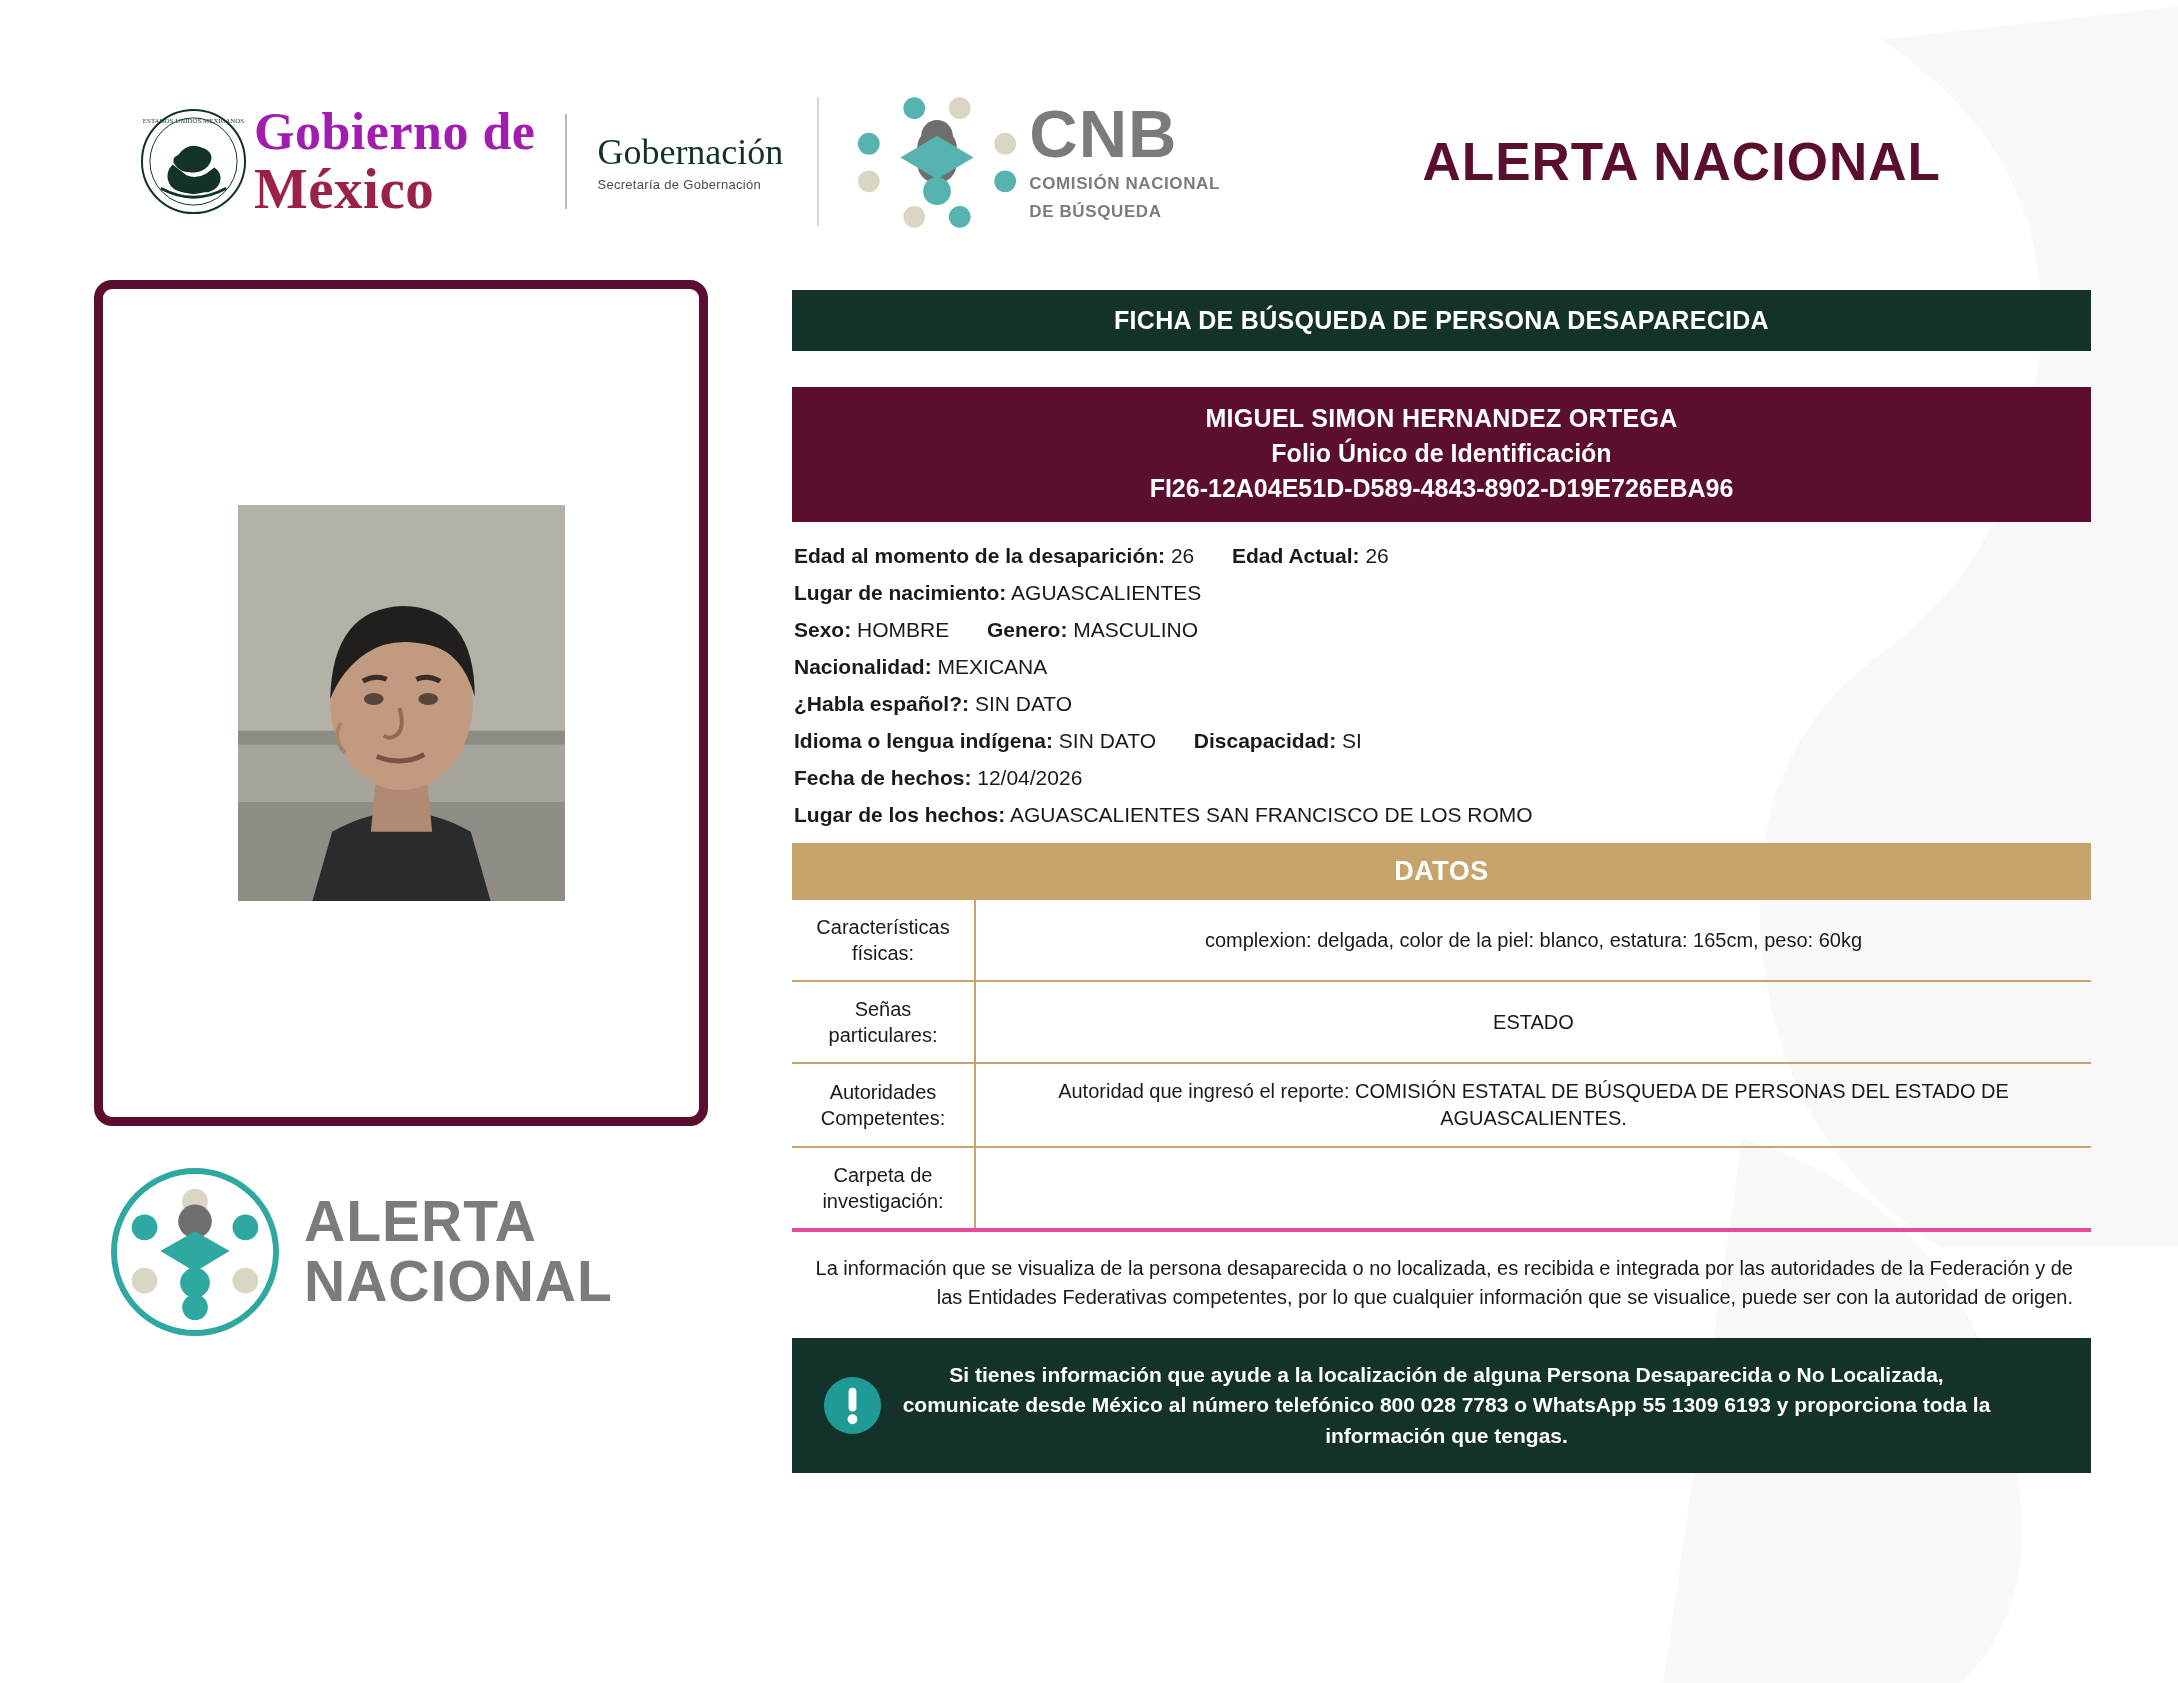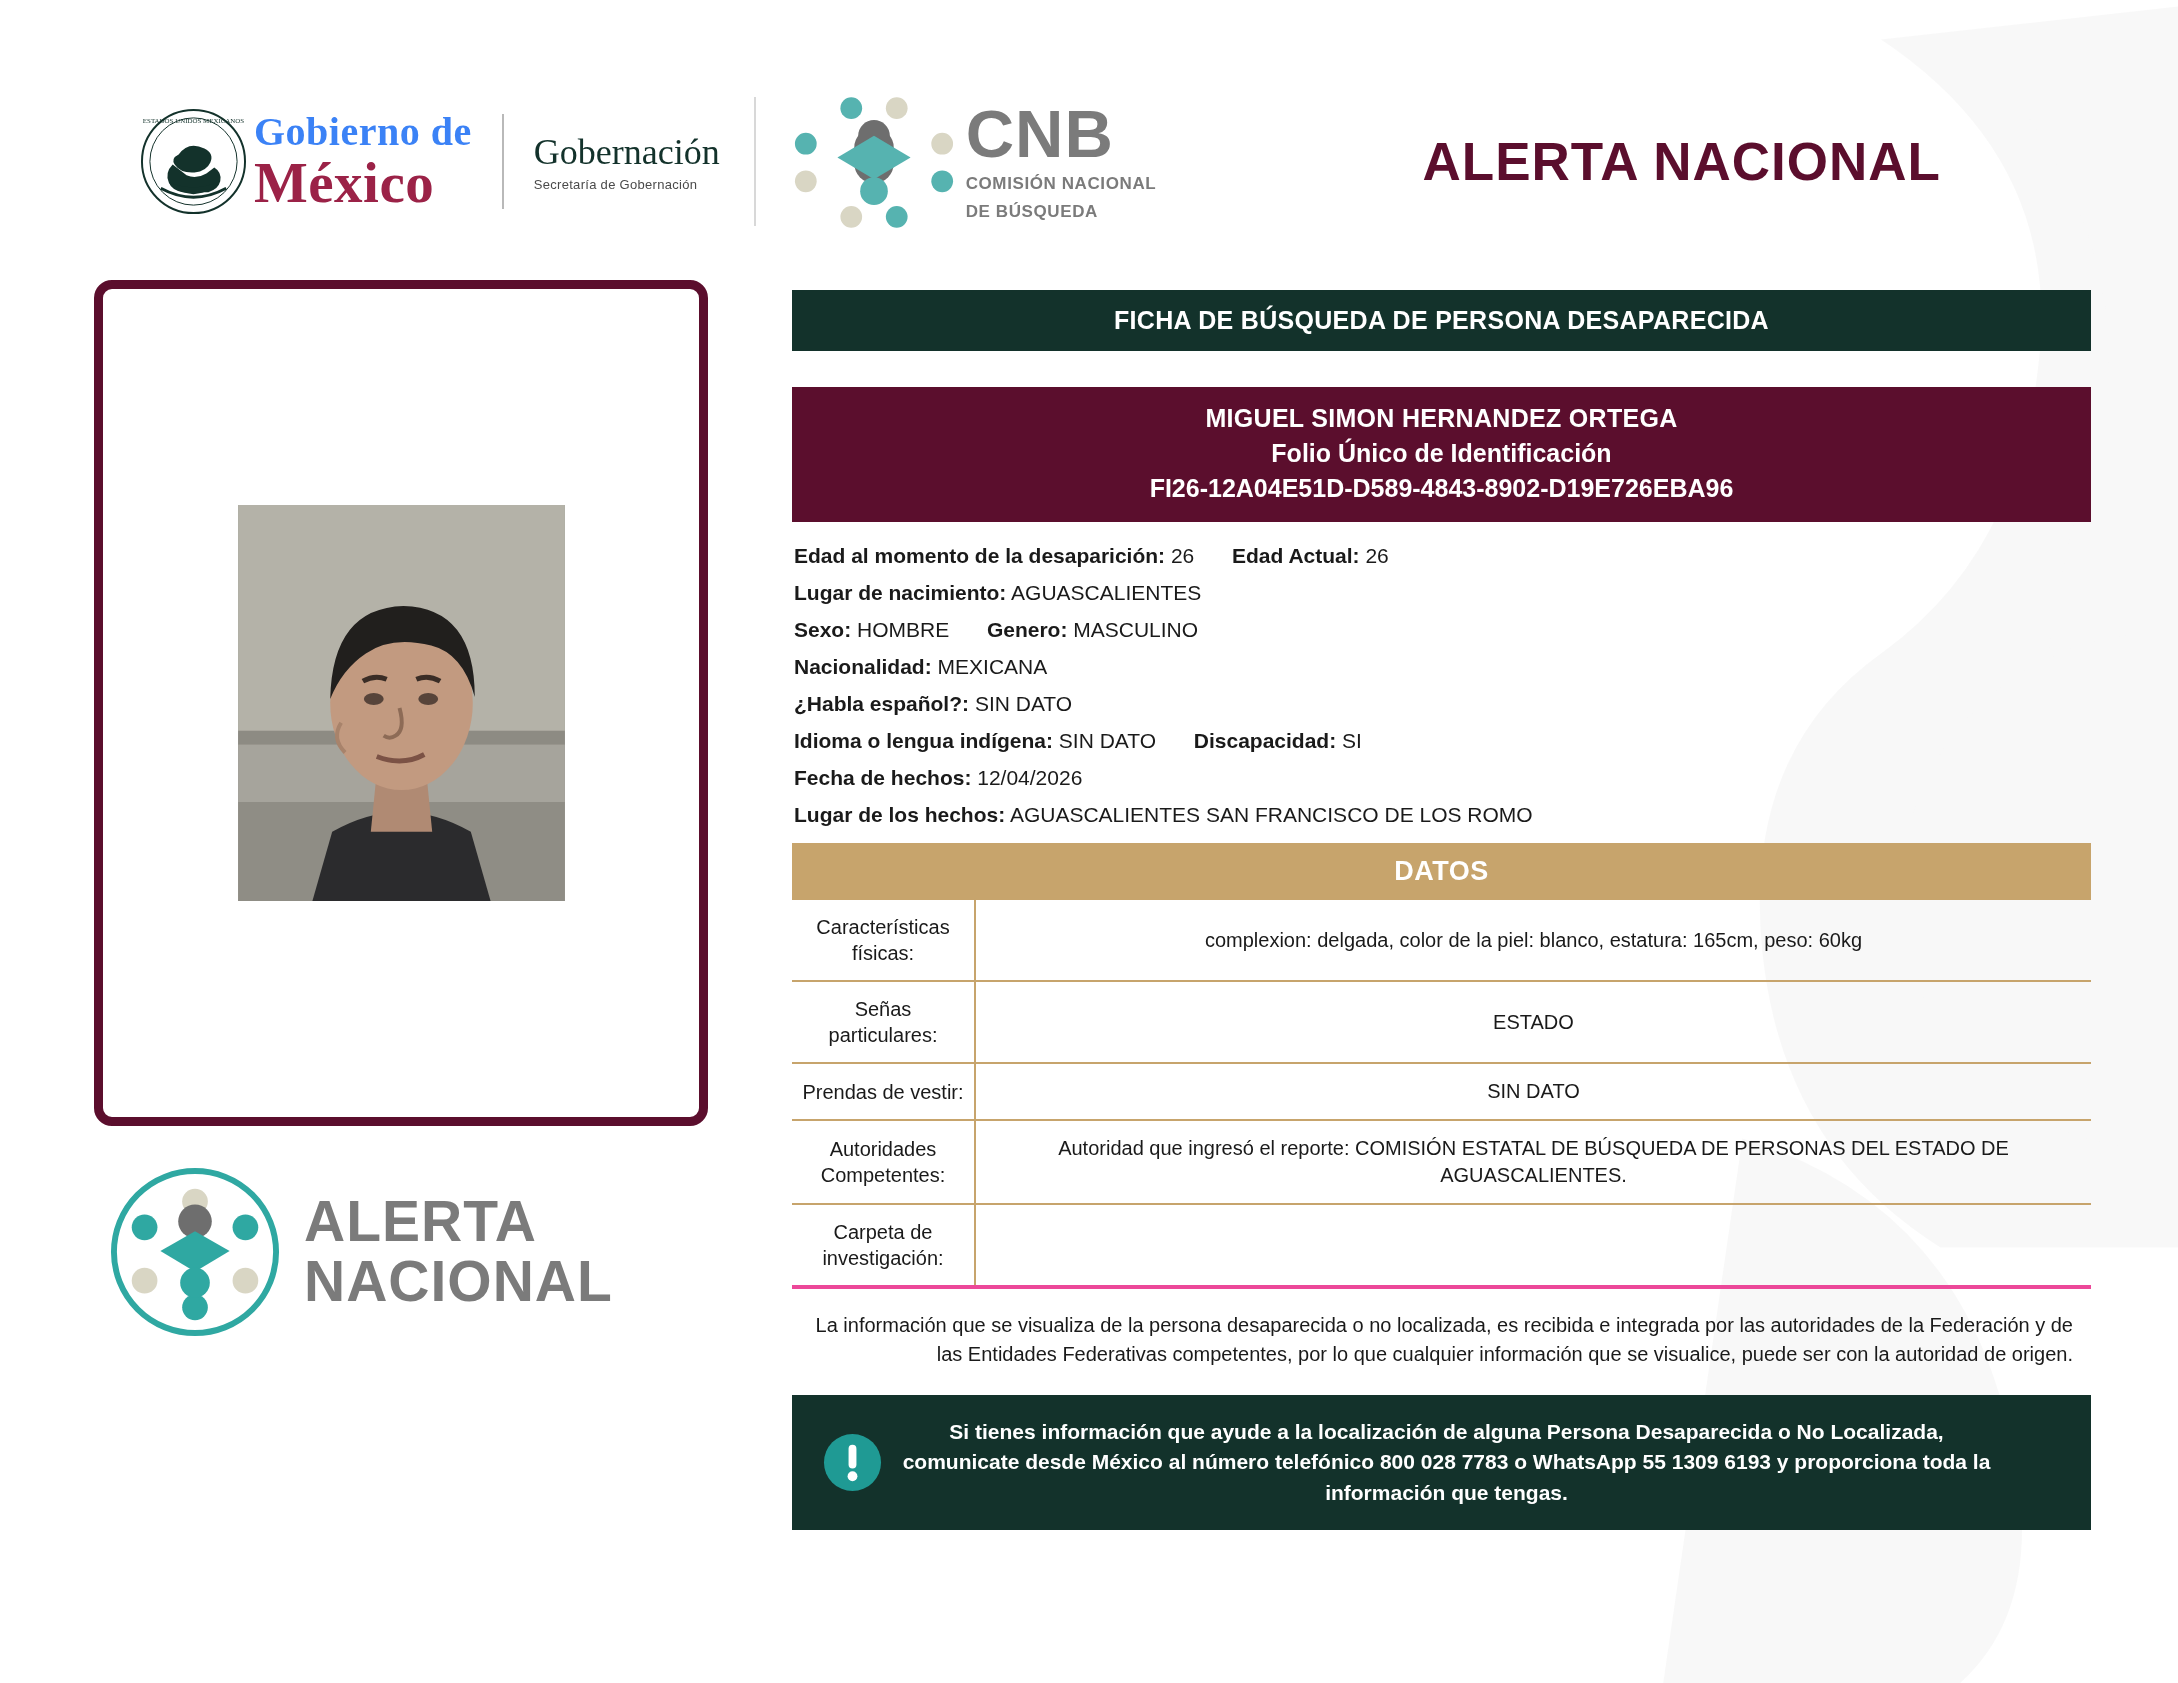--- a/index.html
+++ b/index.html
@@ -35,21 +35,21 @@
     width: 109px; height: 109px;
     flex: 0 0 109px;
     display: flex; align-items: center; justify-content: center;
   }
   .gob-text {
     margin-left: 6px;
     line-height: 1;
   }
   .gob-text .l1 {
     font-family: "Liberation Serif", serif;
-    font-size: 40px; font-weight: bold; color: #3b82f6;
+    font-size: 52px; font-weight: bold; color: #a21caf;
     letter-spacing: 0.5px;
   }
   .gob-text .l2 {
     font-family: "Liberation Serif", serif;
     font-size: 57px; font-weight: bold; color: #9B2247;
     margin-top: 2px;
     letter-spacing: 0.5px;
   }
   .vrule {
     width: 2px; height: 95px;
@@ -399,24 +399,20 @@
       <tbody>
           <tr>
         <td class="k">Características físicas:</td>
         <td class="v">complexion: delgada, color de la piel: blanco, estatura: 165cm, peso: 60kg</td>
       </tr>
       <tr>
         <td class="k">Señas particulares:</td>
         <td class="v">ESTADO</td>
       </tr>
       <tr>
-        <td class="k">Prendas de vestir:</td>
-        <td class="v">SIN DATO</td>
-      </tr>
-      <tr>
         <td class="k">Autoridades Competentes:</td>
         <td class="v">Autoridad que ingresó el reporte: COMISIÓN ESTATAL DE BÚSQUEDA DE PERSONAS DEL ESTADO DE AGUASCALIENTES.</td>
       </tr>
       <tr>
         <td class="k">Carpeta de investigación:</td>
         <td class="v"></td>
       </tr>
     </tbody>
       </table>
 

